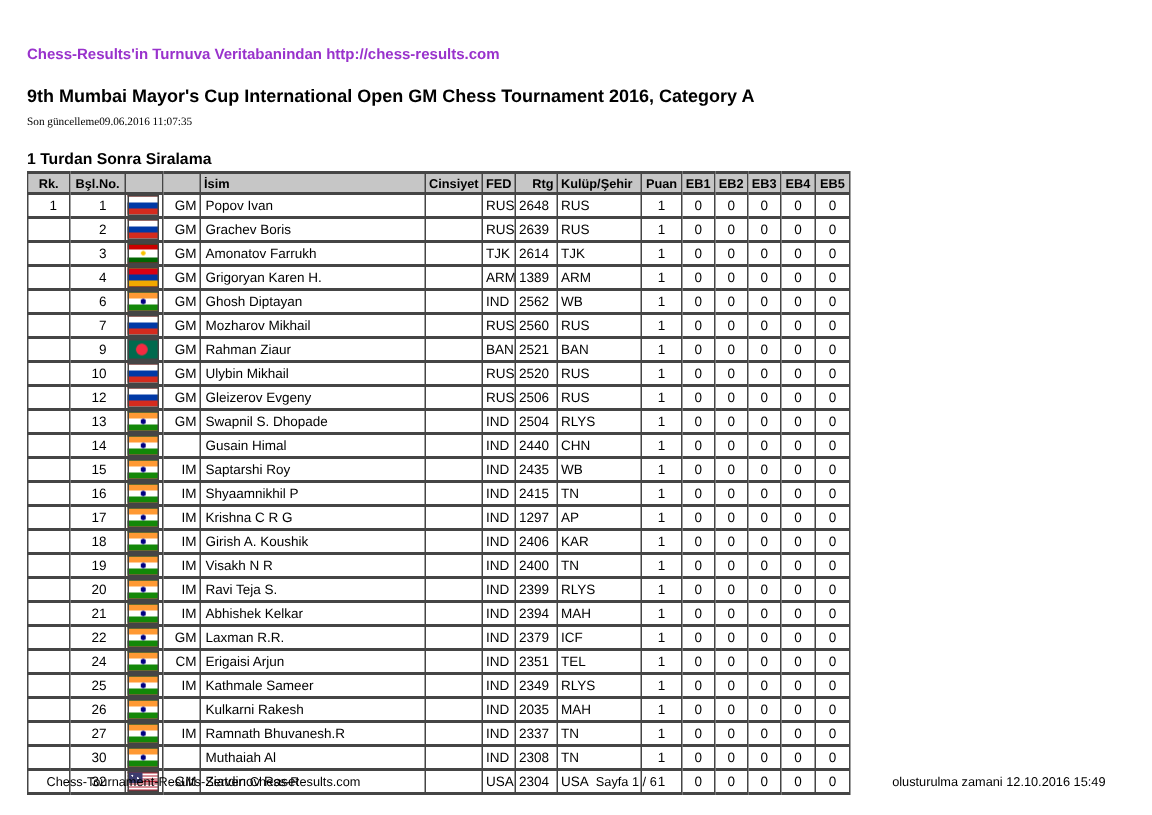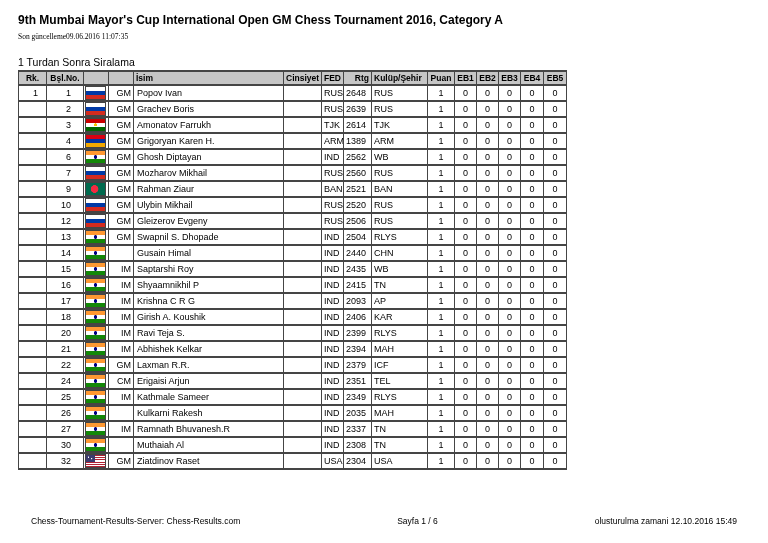--- a/index.html
+++ b/index.html
@@ -9,21 +9,21 @@
     position:relative; overflow:hidden;
   }
   .content { position:absolute; left:18px; top:0; }
 
   .link-header {
     margin-top:31px; font-size:10px; font-weight:bold;
     color:var(--link,#9932cc); text-decoration:none; display:inline-block;
   }
   .tournament-title { margin-top:13px; font-size:12px; font-weight:bold; }
   .last-update { margin-top:5px; font-size:7.5px;font-family:Liberation Serif, serif; }
-  .section-title { margin-top:15px; margin-bottom:2px; font-size:10.5px; font-weight:normal; }
+  .section-title { margin-top:15px; margin-bottom:2px; font-size:10.5px; font-weight:bold; }
 
   table.results {
     border-collapse:collapse; table-layout:fixed; width:549px;
   }
   .results th, .results td {
     border-left:1px solid var(--border,#454545);
     border-right:1px solid var(--border,#454545);
     border-top:2px solid var(--border,#454545);
     border-bottom:2px solid var(--border,#454545);
     padding:0 2px; height:13px; font-size:9px;
@@ -82,20 +82,21 @@
 
   .footer {
     position:absolute; top:516px; left:31px; right:31px;
     display:flex; justify-content:space-between; font-size:8.5px;
   }
 </style>
 </head>
 <body>
 
 <div class="content">
+  <a class="link-header" href="#">Chess-Results'in Turnuva Veritabanindan http://chess-results.com</a>
   <div class="tournament-title">9th Mumbai Mayor's Cup International Open GM Chess Tournament 2016, Category A</div>
   <div class="last-update">Son güncelleme09.06.2016 11:07:35</div>
   <div class="section-title">1 Turdan Sonra Siralama</div>
 
   <table class="results">
     <colgroup>
       <col style="width:28px">
         <col style="width:37px">
         <col style="width:25px">
         <col style="width:25px">
@@ -353,39 +354,56 @@
     <td class="c-eb">0</td>
   </tr>
         <tr>
     <td class="c-rk"></td>
     <td class="c-bslno">17</td>
     <td class="c-flag"><span class="flag flag-IND"></span></td>
     <td class="c-title">IM</td>
     <td class="c-name">Krishna C R G</td>
     <td class="c-sex"></td>
     <td class="c-fed">IND</td>
-    <td class="c-rtg">2093</td>
+    <td class="c-rtg">1297</td>
     <td class="c-club">AP</td>
     <td class="c-puan">1</td>
     <td class="c-eb">0</td>
     <td class="c-eb">0</td>
     <td class="c-eb">0</td>
     <td class="c-eb">0</td>
     <td class="c-eb">0</td>
   </tr>
         <tr>
     <td class="c-rk"></td>
     <td class="c-bslno">18</td>
     <td class="c-flag"><span class="flag flag-IND"></span></td>
     <td class="c-title">IM</td>
     <td class="c-name">Girish A. Koushik</td>
     <td class="c-sex"></td>
     <td class="c-fed">IND</td>
     <td class="c-rtg">2406</td>
     <td class="c-club">KAR</td>
+    <td class="c-puan">1</td>
+    <td class="c-eb">0</td>
+    <td class="c-eb">0</td>
+    <td class="c-eb">0</td>
+    <td class="c-eb">0</td>
+    <td class="c-eb">0</td>
+  </tr>
+        <tr>
+    <td class="c-rk"></td>
+    <td class="c-bslno">19</td>
+    <td class="c-flag"><span class="flag flag-IND"></span></td>
+    <td class="c-title">IM</td>
+    <td class="c-name">Visakh N R</td>
+    <td class="c-sex"></td>
+    <td class="c-fed">IND</td>
+    <td class="c-rtg">2400</td>
+    <td class="c-club">TN</td>
     <td class="c-puan">1</td>
     <td class="c-eb">0</td>
     <td class="c-eb">0</td>
     <td class="c-eb">0</td>
     <td class="c-eb">0</td>
     <td class="c-eb">0</td>
   </tr>
         <tr>
     <td class="c-rk"></td>
     <td class="c-bslno">20</td>

